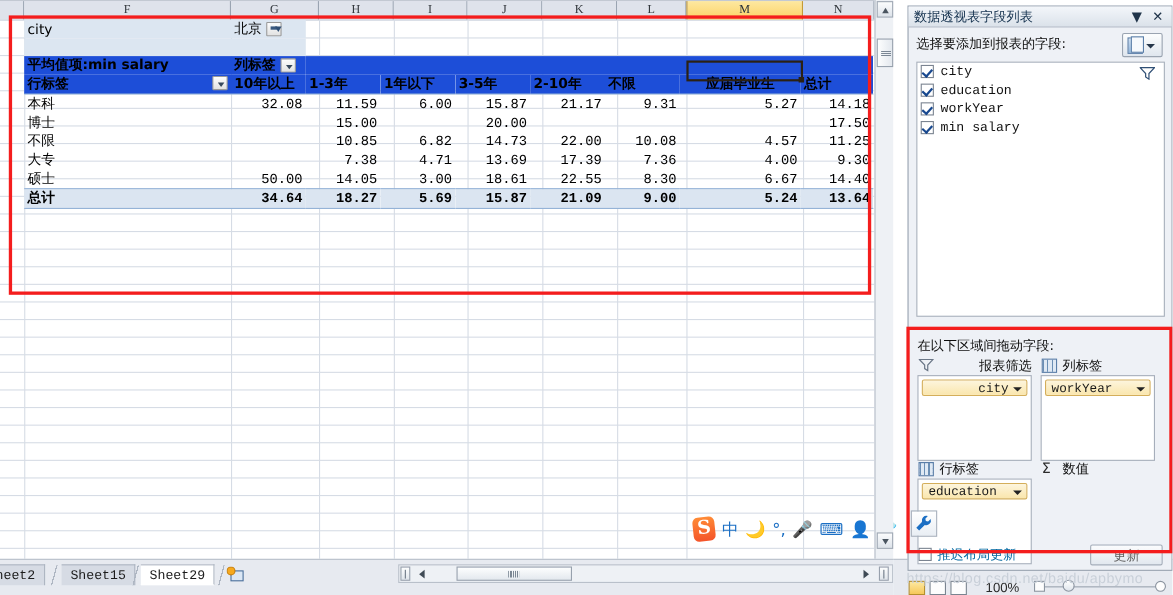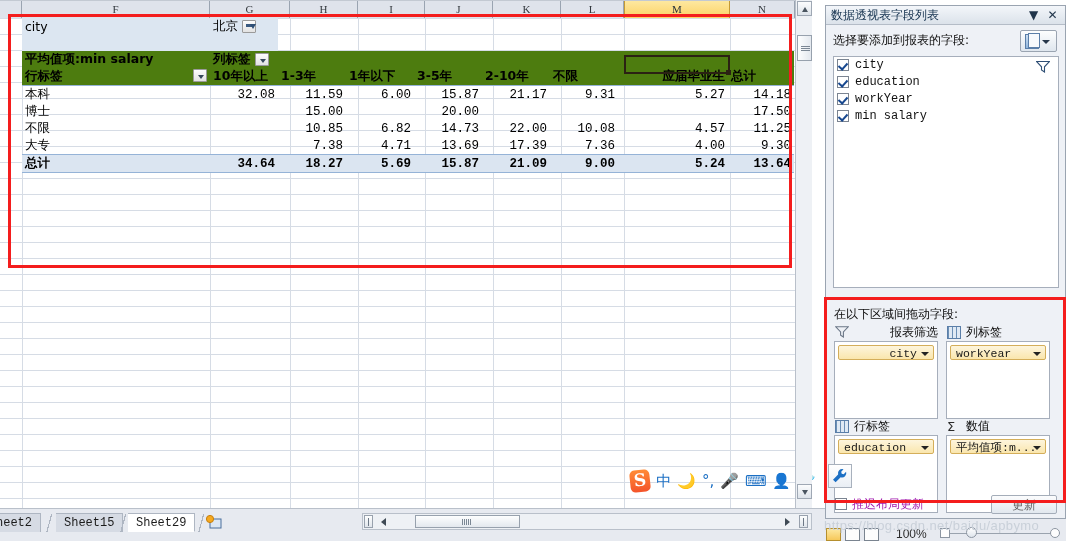--- a/index.html
+++ b/index.html
@@ -49,21 +49,21 @@
     font-family:"Liberation Mono", monospace;
     font-size:12.5px;
   }
   #pivot table{ border-collapse:collapse; width:772px; table-layout:fixed;}
   #pivot td{
     height:16px; padding:0 3px; overflow:hidden; white-space:nowrap;
     vertical-align:middle;
   }
   .bandA{ background:#dce6f1; }
   .bandB{ background:#dbe5f1; }
-  .hdrband{ background:#4d7c0f; }
+  .hdrband{ background:#1d4ed8; }
   .rowsep-top{ border-top:1px solid #95b3d7; }
   .rowsep-bot{ border-bottom:1px solid #95b3d7; }
   .num{ text-align:right; }
   .cn{ font-family:"DejaVu Sans", sans-serif; font-size:12.5px; }
   .bold{ font-weight:bold; }
 
   
   .ddbtn{
     display:inline-block; width:14px; height:13px;
     border:1px solid #9a9a9a; background:linear-gradient(#fdfdfd,#e2e2e2);
@@ -216,21 +216,21 @@
   .gridico{ background:
       repeating-linear-gradient(90deg,#6b8fb5 0 1px,#dfe9f4 1px 4px),
       repeating-linear-gradient(#6b8fb5 0 1px, transparent 1px 4px);
       border:1px solid #5a7ea8; }
   #fp-bottom{
     position:absolute; left:0; bottom:3px; width:239px; height:20px;
   }
   #deferchk{ position:absolute; left:9px; top:3px; width:12px; height:12px;
     background:#fff; border:1px solid #7b8491;}
   #deferlbl{ position:absolute; left:26px; top:1px;
-    font-family:Liberation Serif, serif; font-size:12px; color:#a21caf;}
+    font-family:Liberation Serif, serif; font-size:12px; color:#0369a1;}
   #updbtn{ position:absolute; right:8px; top:0; width:66px; height:19px;
     background:linear-gradient(#fbfcfd,#e2e8ef); border:1px solid #a4adb9; border-radius:2px;
     font-family:"DejaVu Sans", sans-serif; font-size:12px; color:#5e5e5e;
     text-align:center; line-height:18px;}
   #wrench{ position:absolute; left:2px; top:458px; width:24px; height:24px;
     background:linear-gradient(#ffffff,#e9eef4); border:1px solid #a8b1bd;}
 
   
   #ime{
     position:absolute; left:630px; top:468px; width:186px; height:26px;
@@ -362,21 +362,21 @@
         <td class="hdrband cn bold rowsep-bot">
           <span>行标签</span>
           <span class="ddbtn" style="float:right;margin-top:1px"></span>
         </td>
         <td class="hdrband cn bold rowsep-bot">10年以上</td>
         <td class="hdrband cn bold rowsep-bot">1-3年</td>
         <td class="hdrband cn bold rowsep-bot">1年以下</td>
         <td class="hdrband cn bold rowsep-bot">3-5年</td>
         <td class="hdrband cn bold rowsep-bot">2-10年</td>
         <td class="hdrband cn bold rowsep-bot">不限</td>
-        <td class="hdrband cn bold rowsep-bot" style="text-align:right">应届毕业生</td>
+        <td class="hdrband cn bold rowsep-bot" style="text-align:center">应届毕业生</td>
         <td class="hdrband cn bold rowsep-bot">总计</td>
       </tr>
 
       <tr>
         <td class="cn">本科</td>
         <td class="num">32.08</td>
         <td class="num">11.59</td>
         <td class="num">6.00</td>
         <td class="num">15.87</td>
         <td class="num">21.17</td>
@@ -409,20 +409,31 @@
       <tr>
         <td class="cn">大专</td>
         <td class="num"></td>
         <td class="num">7.38</td>
         <td class="num">4.71</td>
         <td class="num">13.69</td>
         <td class="num">17.39</td>
         <td class="num">7.36</td>
         <td class="num">4.00</td>
         <td class="num">9.30</td>
+      </tr>
+      <tr>
+        <td class="cn">硕士</td>
+        <td class="num">50.00</td>
+        <td class="num">14.05</td>
+        <td class="num">3.00</td>
+        <td class="num">18.61</td>
+        <td class="num">22.55</td>
+        <td class="num">8.30</td>
+        <td class="num">6.67</td>
+        <td class="num">14.40</td>
       </tr>
 
       <tr>
         <td class="bandB cn bold rowsep-top rowsep-bot">总计</td>
         <td class="bandB num bold rowsep-top rowsep-bot">34.64</td>
         <td class="bandB num bold rowsep-top rowsep-bot">18.27</td>
         <td class="bandB num bold rowsep-top rowsep-bot">5.69</td>
         <td class="bandB num bold rowsep-top rowsep-bot">15.87</td>
         <td class="bandB num bold rowsep-top rowsep-bot">21.09</td>
         <td class="bandB num bold rowsep-top rowsep-bot">9.00</td>
@@ -591,26 +602,20 @@
         <span class="cv"></span>
       </div>
     </div>
   </div>
 
   <div class="zone" style="left:120px;top:412px;">
     <div class="zlabel">
       <span class="zico" style="font-family:'DejaVu Sans',sans-serif;font-size:13px;color:#2b2b2b;line-height:13px;">Σ</span>
       <span>数值</span>
     </div>
-    <div class="zbox">
-      <div class="chip">
-        <span>平均值项:m...</span>
-        <span class="cv"></span>
-      </div>
-    </div>
   </div>
 
   <div id="wrench">
     <svg width="20" height="20" viewBox="0 0 20 20" style="margin:1px">
       <path d="M13.5 3.2a4.3 4.3 0 00-5.4 5.4L3 13.7l2.6 2.6 5.1-5.1a4.3 4.3 0 005.4-5.4l-2.4 2.4-2-0.5-0.5-2z" fill="#1b6fc4"></path>
     </svg>
   </div>
 
   <div id="fp-bottom">
     <span id="deferchk"></span>

